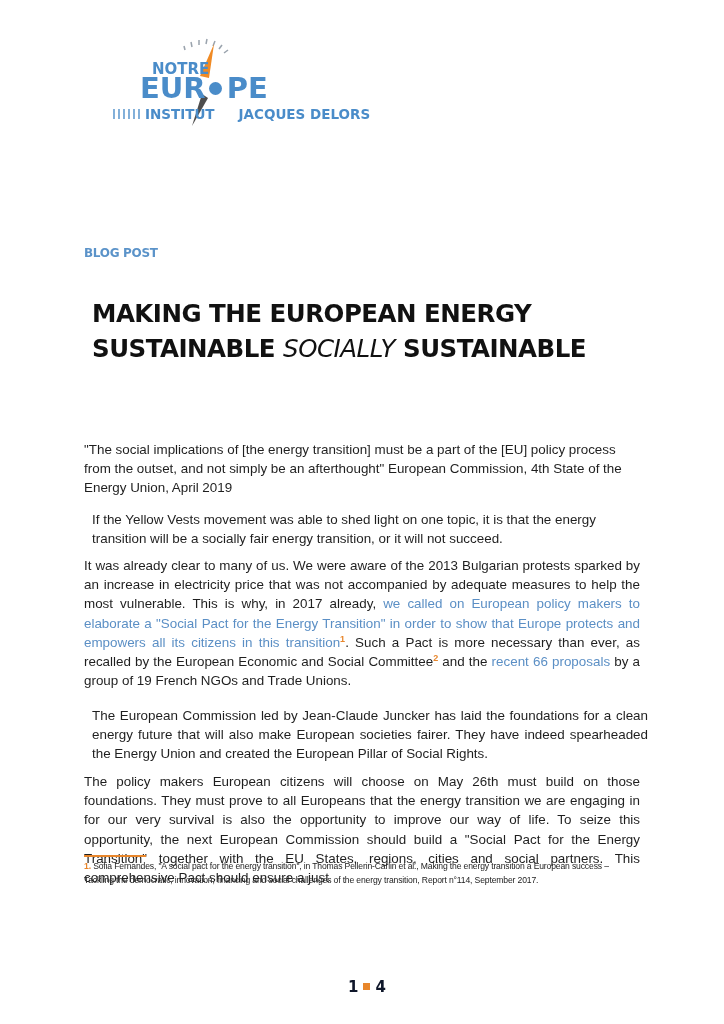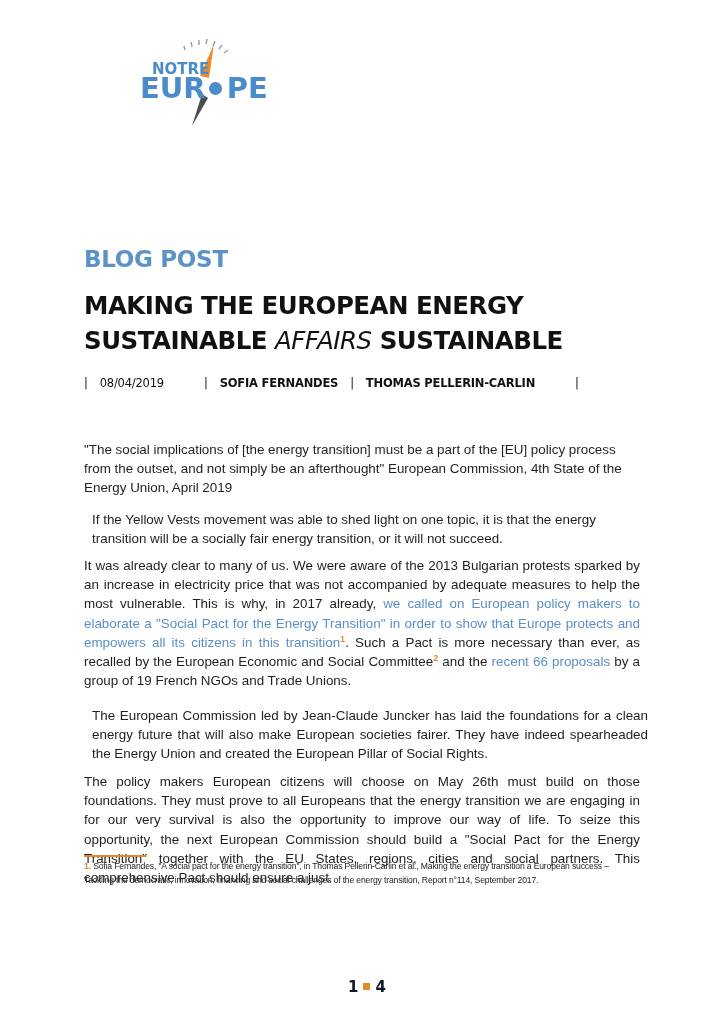--- a/index.html
+++ b/index.html
@@ -9,21 +9,21 @@
     .logo { position: absolute; left: 112px; top: 36px; width: 180px; height: 90px; }
     .logo .notre { position: absolute; left: 40px; top: 24px; font-family: "DejaVu Sans", sans-serif; font-weight: bold; font-size: 15px; color: #4a8cc9; letter-spacing: 0px; }
     .logo .europe { position: absolute; left: 28px; top: 38px; font-family: "DejaVu Sans", sans-serif; font-weight: bold; font-size: 29px; color: #4a8cc9; letter-spacing: 0px; line-height: 29px; }
     .logo .europe .dot { display: inline-block; width: 13px; height: 13px; border-radius: 50%; background: #4a8cc9; margin: 0 5px 0 3px; vertical-align: 3px; }
     .logo .institut-row { position: absolute; left: 0px; top: 70px; font-family: "DejaVu Sans", sans-serif; font-weight: bold; font-size: 13.5px; color: #4a8cc9; white-space: nowrap; }
     .logo .bars { letter-spacing: 1px; font-weight: normal; margin-right: 3px; }
     .logo .gap { display: inline-block; width: 24px; }
     .logo svg.needle { position: absolute; left: 60px; top: 0px; }
 
     
-    .blog-label { position: absolute; left: 84px; top: 246px; font-family: "DejaVu Sans", sans-serif; font-weight: bold; font-size: 23px; color: #5b93c9; letter-spacing: -0.3px; }
+    .blog-label { position: absolute; left: 84px; top: 246px; font-family: "DejaVu Sans", sans-serif; font-weight: bold; font-size: 12px; color: #5b93c9; letter-spacing: -0.3px; }
     .title { position: absolute; left: 84px; top: 288px; font-family: "DejaVu Sans", sans-serif; font-weight: bold; font-size: 24.5px; line-height: 35px; color: #111; letter-spacing: -0.5px; }
     .title .ital { font-style: italic; font-weight: normal; }
 
     .meta { position: absolute; left: 84px; top: 375px; font-family: "DejaVu Sans", sans-serif; font-size: 11.5px; line-height: 17px; color: #111; white-space: nowrap; letter-spacing: -0.2px; }
     .meta .b { font-weight: bold; }
     .meta .sep { margin: 0 6px; }
 
     
     .body-text { position: absolute; left: 84px; width: 556px; font-family: "Liberation Sans", sans-serif; font-size: 13.4px; line-height: 19.2px; color: #1f1f1f; text-align: justify; }
     .body-text a { color: #5b8fc5; text-decoration: none; }
@@ -54,33 +54,33 @@
       <line x1="35" y1="3" x2="34" y2="8"></line>
       <line x1="43" y1="5" x2="41" y2="10"></line>
       <line x1="50" y1="9" x2="47" y2="13"></line>
       <line x1="56" y1="14" x2="52" y2="17"></line>
     </g>
     <polygon points="42,8 28,40 37,42" fill="#f08a24"></polygon>
     <polygon points="30,58 20,90 36,62" fill="#4d4d4d"></polygon>
   </svg>
   <div class="notre">NOTRE</div>
   <div class="europe"><span>EUR</span><span class="dot"></span><span>PE</span></div>
+  <div class="institut-row">
+    <span class="bars">IIIIII</span><span>INSTITUT</span><span class="gap"></span><span>JACQUES DELORS</span>
+  </div>
 </div>
 
 <div class="blog-label">BLOG POST</div>
 
-<h1 class="title" style="margin:0;">
+<h1 class="title" style="margin:8px;">
   <span>MAKING THE EUROPEAN ENERGY</span><br>
-  <span>SUSTAINABLE </span><span class="ital">AFFAIRS</span><span> SUSTAINABLE</span>
+  <span>SUSTAINABLE </span><span class="ital">SOCIALLY</span><span> SUSTAINABLE</span>
 </h1>
 
 <div class="meta">
-  <div>
-    <span>|</span><span class="sep"></span><span>08/04/2019</span><span style="display:inline-block;width:40px"></span><span>|</span><span class="sep"></span><a class="b">SOFIA FERNANDES</a><span class="sep"></span><span>|</span><span class="sep"></span><a class="b">THOMAS PELLERIN-CARLIN</a><span style="display:inline-block;width:40px"></span><span>|</span>
-  </div>
 </div>
 
 <p class="body-text p1" style="margin:0;">"The social implications of [the energy transition] must be a part of the [EU] policy process from the outset, and not simply be an afterthought" European Commission, 4th State of the Energy Union, April 2019</p>
 <p class="body-text p2" style="margin:8px;">If the Yellow Vests movement was able to shed light on one topic, it is that the energy transition will be a socially fair energy transition, or it will not succeed.</p>
 <p class="body-text p3" style="margin:0;"><span>It was already clear to many of us. We were aware of the 2013 Bulgarian protests sparked by an increase in electricity price that was not accompanied by adequate measures to help the most vulnerable. This is why, in 2017 already, </span><a href="#">we called on European policy makers to elaborate a "Social Pact for the Energy Transition" in order to show that Europe protects and empowers all its citizens in this transition</a><sup>1</sup><span>. Such a Pact is more necessary than ever, as recalled by the European Economic and Social Committee</span><sup>2</sup><span> and the </span><a href="#">recent 66 proposals</a><span> by a group of 19 French NGOs and Trade Unions.</span></p>
 <p class="body-text p4" style="margin:8px;">The European Commission led by Jean-Claude Juncker has laid the foundations for a clean energy future that will also make European societies fairer. They have indeed spearheaded the Energy Union and created the European Pillar of Social Rights.</p>
 <p class="body-text p5" style="margin:0;">The policy makers European citizens will choose on May 26th must build on those foundations. They must prove to all Europeans that the energy transition we are engaging in for our very survival is also the opportunity to improve our way of life. To seize this opportunity, the next European Commission should build a "Social Pact for the Energy Transition" together with the EU States, regions, cities and social partners. This comprehensive Pact should ensure a just</p>
 
 <div class="fn-rule"></div>
 <div class="footnotes">

